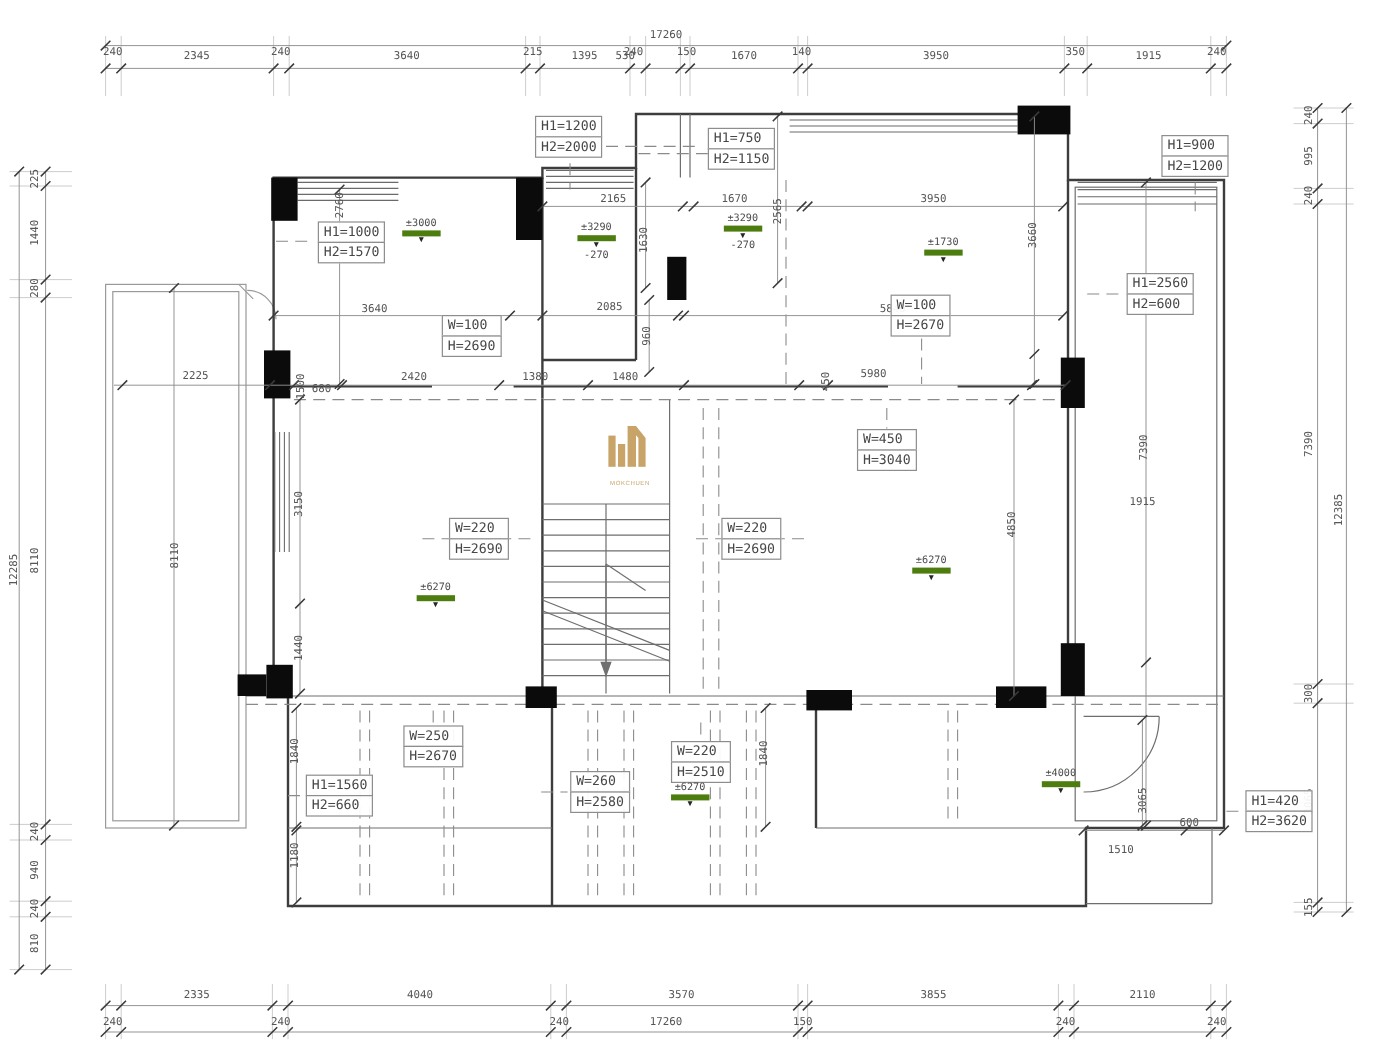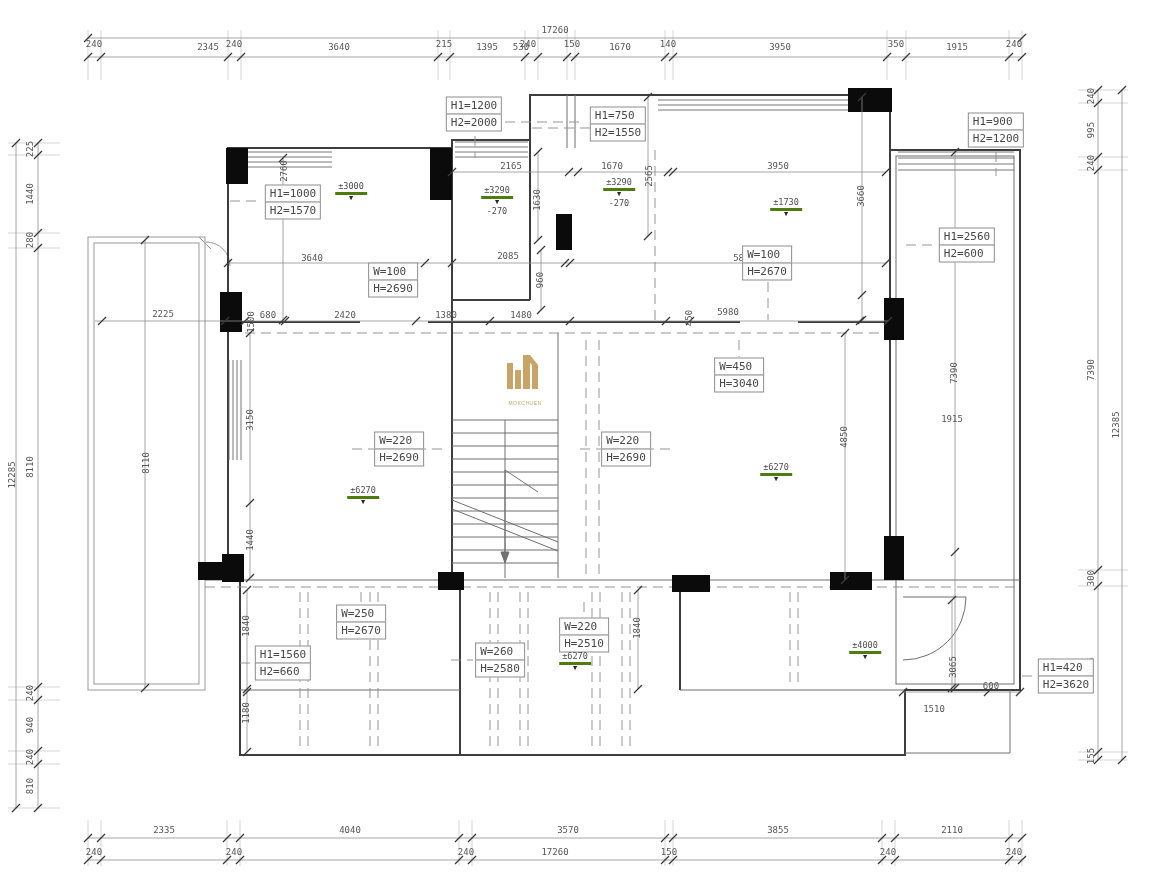--- a/index.html
+++ b/index.html
@@ -9,21 +9,21 @@
   #plan{position:absolute;left:0;top:0;}
   #anno{position:absolute;inset:0;}
   .dim{position:absolute;font-size:9px;color:#565656;white-space:nowrap;}
   .lbox{position:absolute;transform:translate(-50%,-50%);font-size:11px;color:#474747;
         white-space:nowrap;text-align:left;}
   .lbox div{border:1px solid #8d8d8d;background:rgba(255,255,255,.93);
             padding:0 4px;line-height:16px;}
   .lbox div + div{margin-top:-1px;}
   .ev{position:absolute;transform:translate(-50%,0);text-align:center;
       font-size:8.5px;color:#4d4d4d;line-height:1;white-space:nowrap;}
-  .ev .val{display:inline-block;border-bottom:3px solid #4d7c0f;padding:0 3px 1px;}
+  .ev .val{display:inline-block;border-bottom:5px solid #4d7c0f;padding:0 3px 1px;}
   .ev .tri{font-size:7px;line-height:6px;color:#262626;}
   .ev .sub{margin-top:2px;}
   .logo{position:absolute;left:506px;top:351px;display:flex;align-items:flex-end;gap:9px;}
   .logo-iconwrap{text-align:center;}
   .logo-sub{font-size:5px;letter-spacing:.5px;color:#C8A468;margin-top:1px;
             font-family:"Liberation Sans",sans-serif;}
   .logo-textwrap{padding-bottom:2px;}
   .logo-cn{font-size:20px;letter-spacing:2px;color:#C8A468;font-weight:600;
            font-family:"Liberation Sans",sans-serif;}
   .logo-en{font-size:7.5px;letter-spacing:1.1px;color:#CDAC76;margin-top:3px;
@@ -112,21 +112,21 @@
 
     <g id="dimsvg">
       <path id="extpath" stroke="#b9b9b9" stroke-width="0.6" fill="none" d="M88,30V80M101,30V80M228,30V80M241,30V80M438,30V80M450,30V80M525,30V80M538,30V80M567,30V80M575,30V80M665,30V80M673,30V80M887,30V80M906,30V80M1009,30V80M1022,30V80M88,820V866M101,820V866M227,820V866M240,820V866M459,820V866M472,820V866M665,820V866M673,820V866M882,820V866M895,820V866M1009,820V866M1022,820V866M8,143H60M8,155H60M8,233H60M8,248H60M8,687H60M8,700H60M8,751H60M8,764H60M8,808H60M1078,90H1128M1078,103H1128M1078,157H1128M1078,170H1128M1078,570H1128M1078,586H1128M1078,752H1128M1078,760H1128"></path>
       <path id="dimpath" stroke="#8f8f8f" stroke-width="0.8" fill="none" d="M88,38H1022M88,57H1022M88,838H1022M88,860H1022M95,321H888M228,263H886M452,172H886M903,692H1020M38,143V808M16,143V808M1098,90V760M1122,90V760M145,240V688M250,333V578M283,158V320M862,97V320M845,333V580M955,152V688M648,97V236M538,152V240M541,250V310M638,590V689M247,590V752M952,600V688"></path>
       <path id="tickpath" stroke="#3a3a3a" stroke-width="1.3" fill="none" d="M84,42L92,34M1018,42L1026,34M84,61L92,53M97,61L105,53M224,61L232,53M237,61L245,53M434,61L442,53M446,61L454,53M521,61L529,53M534,61L542,53M563,61L571,53M571,61L579,53M661,61L669,53M669,61L677,53M883,61L891,53M902,61L910,53M1005,61L1013,53M1018,61L1026,53M84,842L92,834M97,842L105,834M223,842L231,834M236,842L244,834M455,842L463,834M468,842L476,834M661,842L669,834M669,842L677,834M878,842L886,834M891,842L899,834M1005,842L1013,834M1018,842L1026,834M84,864L92,856M97,864L105,856M223,864L231,856M236,864L244,856M455,864L463,856M468,864L476,856M661,864L669,856M669,864L677,856M878,864L886,856M891,864L899,856M1005,864L1013,856M1018,864L1026,856M98,325L106,317M221,325L229,317M241,325L249,317M281,325L289,317M412,325L420,317M486,325L494,317M566,325L574,317M662,325L670,317M686,325L694,317M856,325L864,317M884,325L892,317M224,267L232,259M421,267L429,259M448,267L456,259M561,267L569,259M566,267L574,259M882,267L890,259M448,176L456,168M565,176L573,168M574,176L582,168M664,176L672,168M669,176L677,168M882,176L890,168M899,696L907,688M984,696L992,688M1016,696L1024,688M34,147L42,139M34,159L42,151M34,237L42,229M34,252L42,244M34,691L42,683M34,704L42,696M34,755L42,747M34,768L42,760M34,812L42,804M12,147L20,139M12,812L20,804M1094,94L1102,86M1094,107L1102,99M1094,161L1102,153M1094,174L1102,166M1094,574L1102,566M1094,590L1102,582M1094,756L1102,748M1094,764L1102,756M1118,94L1126,86M1118,764L1126,756M141,244L149,236M141,692L149,684M246,337L254,329M246,507L254,499M246,582L254,574M279,162L287,154M279,324L287,316M858,101L866,93M858,299L866,291M858,324L866,316M841,337L849,329M841,584L849,576M951,156L959,148M951,556L959,548M951,692L959,684M644,101L652,93M644,240L652,232M534,156L542,148M534,244L542,236M537,254L545,246M537,314L545,306M634,594L642,586M634,693L642,685M243,594L251,586M243,693L251,685M243,696L251,688M243,756L251,748M948,604L956,596M948,692L956,684"></path>
     </g>
   </svg>
 
   <div id="anno">
       <div class="dim" style="left: 94px; top: 44px; transform: translate(-50%, -50%);">240</div>
-      <div class="dim" style="left: 164px; top: 47px; transform: translate(-50%, -50%); margin-left: 44px;">2345</div>
+      <div class="dim" style="left: 164px; top: 47px; transform: translate(-50%, -50%);">2345</div>
       <div class="dim" style="left: 234px; top: 44px; transform: translate(-50%, -50%);">240</div>
       <div class="dim" style="left: 339px; top: 47px; transform: translate(-50%, -50%);">3640</div>
       <div class="dim" style="left: 444px; top: 44px; transform: translate(-50%, -50%);">215</div>
       <div class="dim" style="left: 487px; top: 47px; transform: translate(-50%, -50%);">1395</div>
       <div class="dim" style="left: 528px; top: 44px; transform: translate(-50%, -50%);">240</div>
       <div class="dim" style="left: 521px; top: 47px; transform: translate(-50%, -50%);">530</div>
       <div class="dim" style="left: 572px; top: 44px; transform: translate(-50%, -50%);">150</div>
       <div class="dim" style="left: 620px; top: 47px; transform: translate(-50%, -50%);">1670</div>
       <div class="dim" style="left: 668px; top: 44px; transform: translate(-50%, -50%);">140</div>
       <div class="dim" style="left: 780px; top: 47px; transform: translate(-50%, -50%);">3950</div>
@@ -169,21 +169,21 @@
       <div class="dim" style="left: 284px; top: 171px; transform: translate(-50%, -50%) rotate(-90deg);">2760</div>
       <div class="dim" style="left: 537px; top: 200px; transform: translate(-50%, -50%) rotate(-90deg);">1630</div>
       <div class="dim" style="left: 649px; top: 176px; transform: translate(-50%, -50%) rotate(-90deg);">2565</div>
       <div class="dim" style="left: 861px; top: 196px; transform: translate(-50%, -50%) rotate(-90deg);">3660</div>
       <div class="dim" style="left: 312px; top: 258px; transform: translate(-50%, -50%);">3640</div>
       <div class="dim" style="left: 508px; top: 256px; transform: translate(-50%, -50%);">2085</div>
       <div class="dim" style="left: 744px; top: 258px; transform: translate(-50%, -50%);">5840</div>
       <div class="dim" style="left: 540px; top: 280px; transform: translate(-50%, -50%) rotate(-90deg);">960</div>
       <div class="dim" style="left: 163px; top: 314px; transform: translate(-50%, -50%);">2225</div>
       <div class="dim" style="left: 251px; top: 322px; transform: translate(-50%, -50%) rotate(-90deg);">1500</div>
-      <div class="dim" style="left: 268px; top: 315px; transform: translate(-50%, -50%);">680</div>
+      <div class="dim" style="left: 268px; top: 325px; transform: translate(-50%, -50%);">680</div>
       <div class="dim" style="left: 345px; top: 315px; transform: translate(-50%, -50%);">2420</div>
       <div class="dim" style="left: 446px; top: 315px; transform: translate(-50%, -50%);">1380</div>
       <div class="dim" style="left: 521px; top: 315px; transform: translate(-50%, -50%);">1480</div>
       <div class="dim" style="left: 689px; top: 318px; transform: translate(-50%, -50%) rotate(-90deg);">450</div>
       <div class="dim" style="left: 728px; top: 312px; transform: translate(-50%, -50%);">5980</div>
       <div class="dim" style="left: 250px; top: 420px; transform: translate(-50%, -50%) rotate(-90deg);">3150</div>
       <div class="dim" style="left: 146px; top: 463px; transform: translate(-50%, -50%) rotate(-90deg);">8110</div>
       <div class="dim" style="left: 250px; top: 540px; transform: translate(-50%, -50%) rotate(-90deg);">1440</div>
       <div class="dim" style="left: 954px; top: 373px; transform: translate(-50%, -50%) rotate(-90deg);">7390</div>
       <div class="dim" style="left: 952px; top: 419px; transform: translate(-50%, -50%);">1915</div>
@@ -193,21 +193,21 @@
       <div class="dim" style="left: 246px; top: 713px; transform: translate(-50%, -50%) rotate(-90deg);">1180</div>
       <div class="dim" style="left: 953px; top: 667px; transform: translate(-50%, -50%) rotate(-90deg);">3065</div>
       <div class="dim" style="left: 934px; top: 686px; transform: translate(-50%, -50%); margin-top: 23px;">1510</div>
       <div class="dim" style="left: 991px; top: 686px; transform: translate(-50%, -50%);">600</div>
       <div class="lbox" style="left: 474px; top: 114px;">
         <div>H1=1200</div>
         <div>H2=2000</div>
       </div>
       <div class="lbox" style="left: 618px; top: 124px;">
         <div>H1=750</div>
-        <div>H2=1550</div>
+        <div>H2=1150</div>
       </div>
       <div class="lbox" style="left: 996px; top: 130px;">
         <div>H1=900</div>
         <div>H2=1200</div>
       </div>
       <div class="lbox" style="left: 293px; top: 202px;">
         <div>H1=1000</div>
         <div>H2=1570</div>
       </div>
       <div class="lbox" style="left: 967px; top: 245px;">
@@ -254,21 +254,21 @@
         <div>H1=420</div>
         <div>H2=3620</div>
       </div>
       <div class="ev" style="left: 351px; top: 182px;"><span class="val">±3000</span><div class="tri">▼</div></div>
       <div class="ev" style="left: 497px; top: 186px;"><span class="val">±3290</span><div class="tri">▼</div><div class="sub">-270</div></div>
       <div class="ev" style="left: 619px; top: 178px;"><span class="val">±3290</span><div class="tri">▼</div><div class="sub">-270</div></div>
       <div class="ev" style="left: 786px; top: 198px;"><span class="val">±1730</span><div class="tri">▼</div></div>
       <div class="ev" style="left: 363px; top: 486px;"><span class="val">±6270</span><div class="tri">▼</div></div>
       <div class="ev" style="left: 776px; top: 463px;"><span class="val">±6270</span><div class="tri">▼</div></div>
       <div class="ev" style="left: 575px; top: 652px;"><span class="val">±6270</span><div class="tri">▼</div></div>
-      <div class="ev" style="left: 865px; top: 641px;"><span class="val">±4000</span><div class="tri">▼</div></div>
+      <div class="ev" style="left: 884px; top: 641px;"><span class="val">±4000</span><div class="tri">▼</div></div>
     </div>
 
   <div class="logo">
     <div class="logo-iconwrap">
       <svg width="38" height="44" viewBox="0 0 38 44">
         <g fill="#C8A468">
           <rect x="1" y="12" width="6" height="26"></rect>
           <rect x="9" y="19" width="6" height="19"></rect>
           <rect x="17" y="4" width="7" height="34"></rect>
           <rect x="26" y="14" width="6" height="24"></rect>

